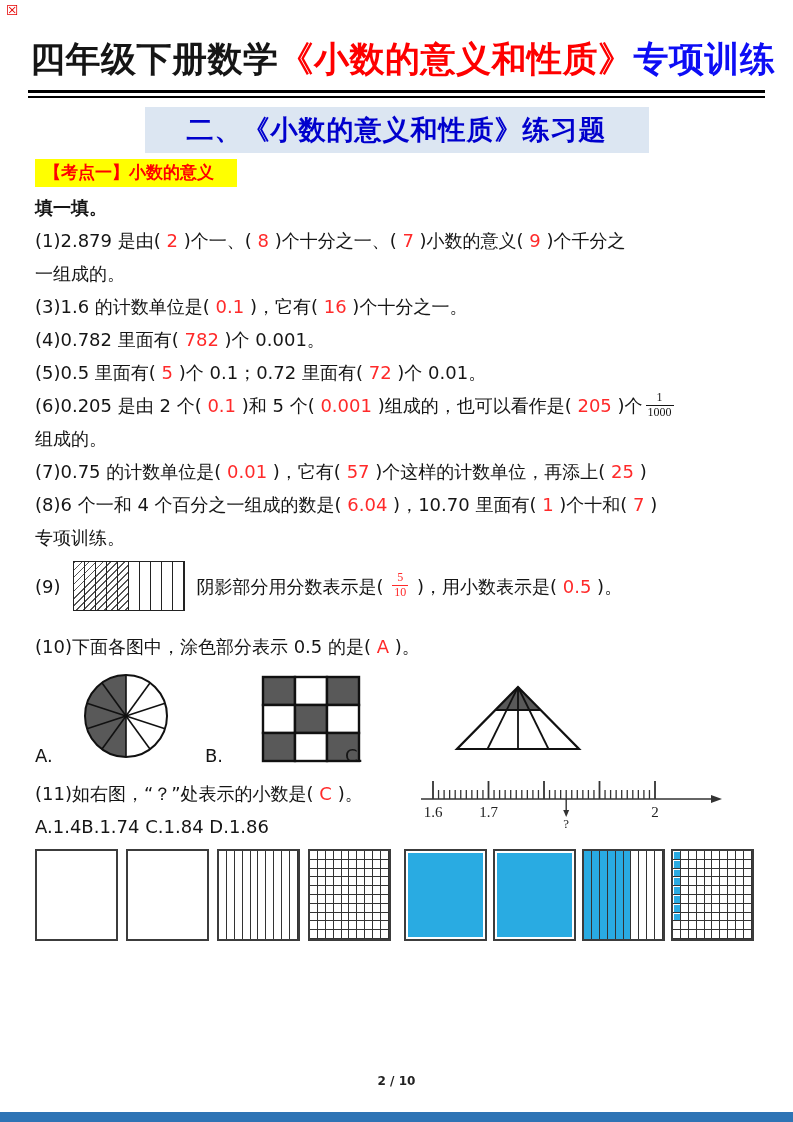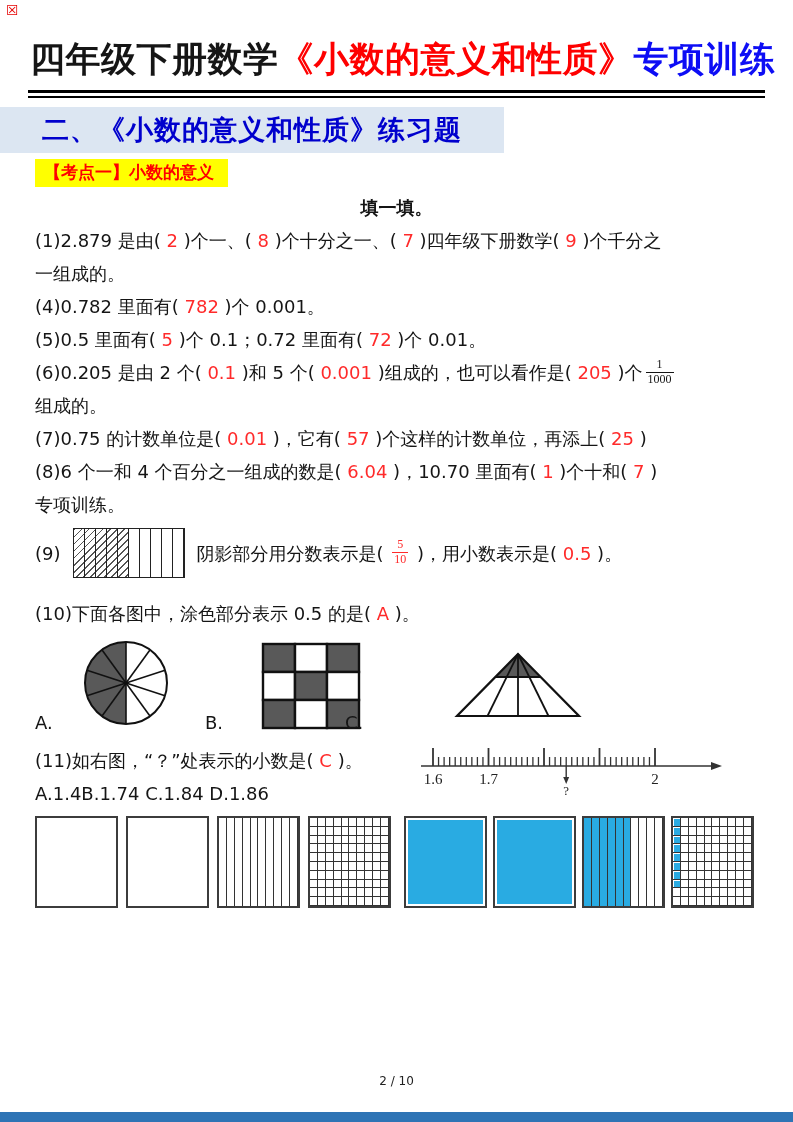--- a/index.html
+++ b/index.html
@@ -3,27 +3,27 @@
 <meta charset="utf-8">
 <style>
   html,body{margin:0;padding:0;background:#fff;}
   .page{position:relative;width:793px;height:1122px;margin:0 auto;background:#fff;overflow:hidden;
         font-family:"DejaVu Sans",sans-serif;color:#151515;}
   .corner{position:absolute;left:6px;top:2px;font-size:14px;color:#e60000;}
   .header{margin:36px 28px 0 30px;font-size:35px;font-weight:bold;white-space:nowrap;letter-spacing:0.5px;}
   .header .hred{color:var(--header_red);}
   .header .hblue{color:var(--header_blue);}
   .rule{height:3px;margin:7px 28px 0 28px;border-top:3px solid #000;border-bottom:2px solid #000;}
-  .title-wrap{margin-top:9px;}
+  .title-wrap{text-align:center;margin-top:9px;}
   .title-band{display:inline-block;background:var(--title_band);color:var(--title_blue);
               font-size:27px;font-weight:bold;padding:5px 42px;letter-spacing:1px;}
   .badge{display:inline-block;margin:6px 0 0 35px;background:var(--badge_bg);color:var(--badge_text);
-         font-weight:bold;font-size:17px;padding:2px 14px 3px 9px;}
+         font-weight:bold;font-size:17px;padding:2px 23px 3px 9px;}
   .content{margin:4px 35px 0 35px;font-size:18px;line-height:33px;}
-  .instruction{margin:0;font-weight:bold;font-size:18px;text-align:center;}
+  .instruction{margin:0;font-weight:bold;font-size:18px;}
   .qline{margin:0;}
   .ans{color:var(--answer_red);}
   .frac{display:inline-flex;flex-direction:column;text-align:center;vertical-align:middle;
         font-family:"Liberation Serif",serif;font-size:12px;line-height:1.15;margin:0 3px;position:relative;top:-2px;}
   .frac .den{border-top:1px solid currentColor;padding:0 2px;}
   .frac.red{color:var(--answer_red);}
   
   .q9row{display:flex;align-items:center;gap:12px;margin:4px 0 2px 0;height:56px;}
   .bar9{width:110px;height:48px;border:1.6px solid #222;flex:0 0 auto;
         background-image:
@@ -59,21 +59,21 @@
       background-size:auto, 47.4px 100%;
       background-repeat:repeat, no-repeat;}
   .sq.grid-blue{background-image:
       repeating-linear-gradient(to right, transparent 0 6.9px, #333 6.9px 7.9px),
       repeating-linear-gradient(to bottom, transparent 0 7.8px, #333 7.8px 8.8px),
       repeating-linear-gradient(to bottom, var(--fill_blue) 0 7.4px, transparent 7.4px 8.8px);
       background-size:auto, auto, 6.4px 70px;
       background-repeat:repeat, repeat, no-repeat;
       background-position:0 0, 0 0, 0.5px 0.5px;}
   .footer{position:absolute;bottom:34px;left:0;width:100%;text-align:center;
-          font-size:12px;font-weight:normal;color:#222;}
+          font-size:12px;font-weight:bold;color:#222;}
   .bottombar{position:absolute;bottom:0;left:0;width:100%;height:10px;background:var(--bottom_bar);}
 </style>
 </head>
 <body>
 
 <div class="page">
   <span class="corner">☒</span>
 
   <div class="header">
     <span>四年级下册数学</span><span class="hred">《小数的意义和性质》</span><span class="hblue">专项训练</span>
@@ -82,22 +82,23 @@
 
   <div class="title-wrap">
     <span class="title-band">二、《小数的意义和性质》练习题</span>
   </div>
 
   <div class="badge">【考点一】小数的意义</div>
 
   <div class="content">
     <p class="instruction">填一填。</p>
 
-    <p class="qline"><span>(1)2.879 是由( </span><span class="ans">2</span><span> )个一、( </span><span class="ans">8</span><span> )个十分之一、( </span><span class="ans">7</span><span> )四年级下册数学( </span><span class="ans">9</span><span> )个千分之</span></p>
+    <p class="qline"><span>(1)2.879 是由( </span><span class="ans">2</span><span> )个一、( </span><span class="ans">8</span><span> )个十分之一、( </span><span class="ans">7</span><span> )小数的意义( </span><span class="ans">9</span><span> )个千分之</span></p>
     <p class="qline"><span>一组成的。</span></p>
+    <p class="qline"><span>(3)1.6 的计数单位是( </span><span class="ans">0.1</span><span> )，它有( </span><span class="ans">16</span><span> )个十分之一。</span></p>
     <p class="qline"><span>(4)0.782 里面有( </span><span class="ans">782</span><span> )个 0.001。</span></p>
     <p class="qline"><span>(5)0.5 里面有( </span><span class="ans">5</span><span> )个 0.1；0.72 里面有( </span><span class="ans">72</span><span> )个 0.01。</span></p>
     <p class="qline"><span>(6)0.205 是由 2 个( </span><span class="ans">0.1</span><span> )和 5 个( </span><span class="ans">0.001</span><span> )组成的，也可以看作是( </span><span class="ans">205</span><span> )个</span><span class="frac">
           <span class="num">1</span>
           <span class="den">1000</span>
         </span></p>
     <p class="qline"><span>组成的。</span></p>
     <p class="qline"><span>(7)0.75 的计数单位是( </span><span class="ans">0.01</span><span> )，它有( </span><span class="ans">57</span><span> )个这样的计数单位，再添上( </span><span class="ans">25</span><span> )</span></p>
     <p class="qline"><span>(8)6 个一和 4 个百分之一组成的数是( </span><span class="ans">6.04</span><span> )，10.70 里面有( </span><span class="ans">1</span><span> )个十和( </span><span class="ans">7</span><span> )</span></p>
     <p class="qline"><span>专项训练。</span></p>

